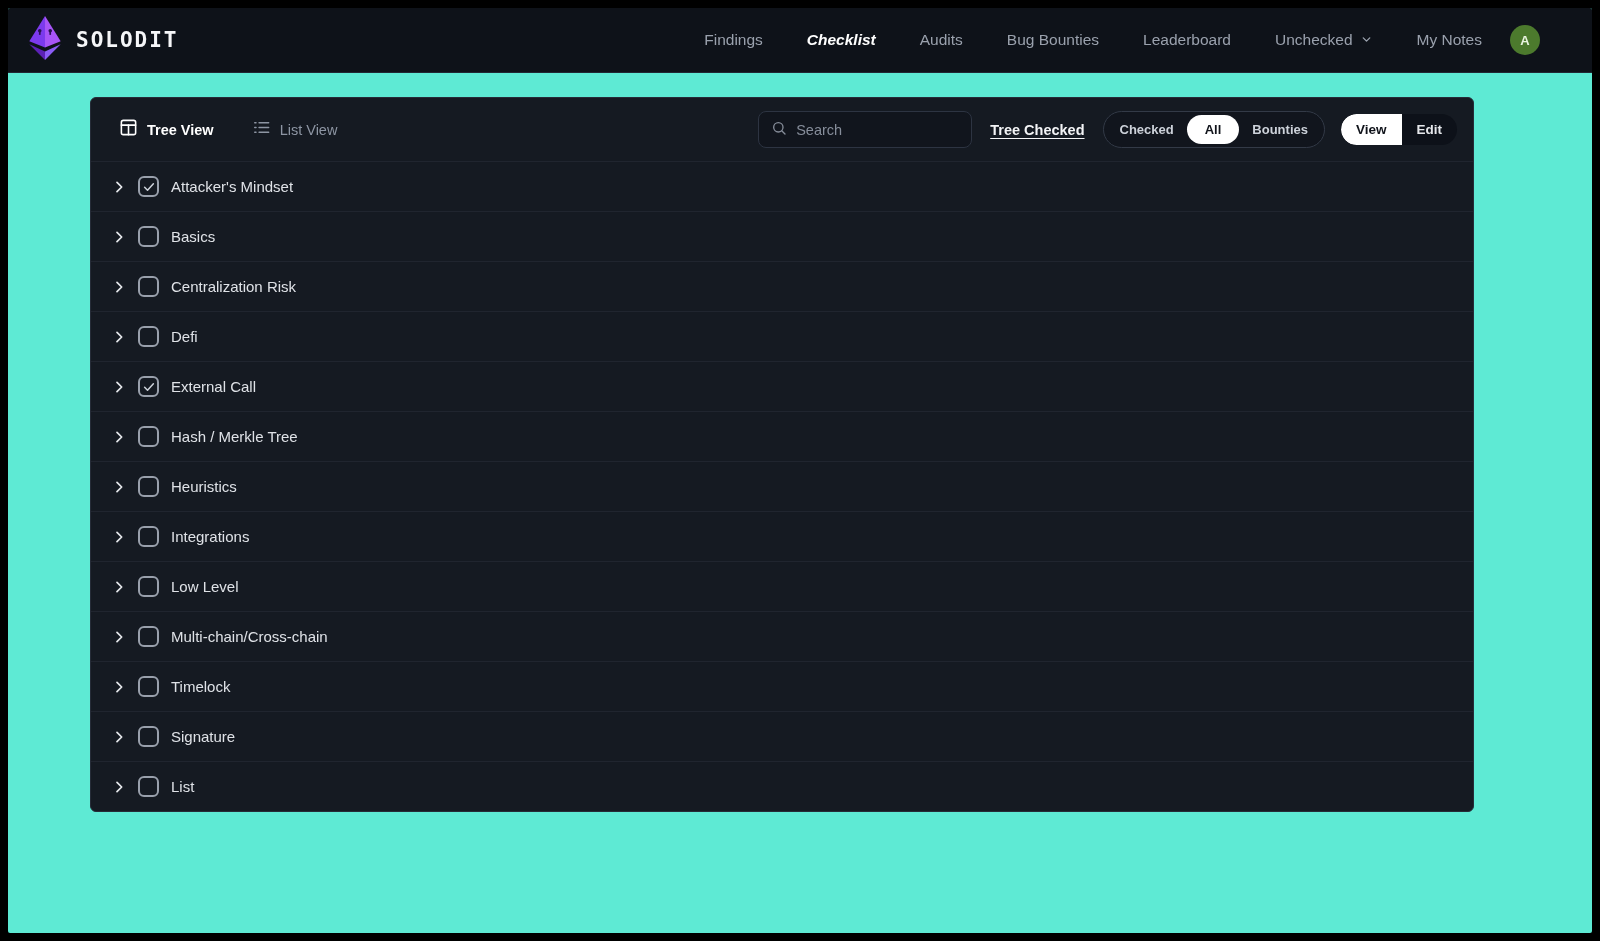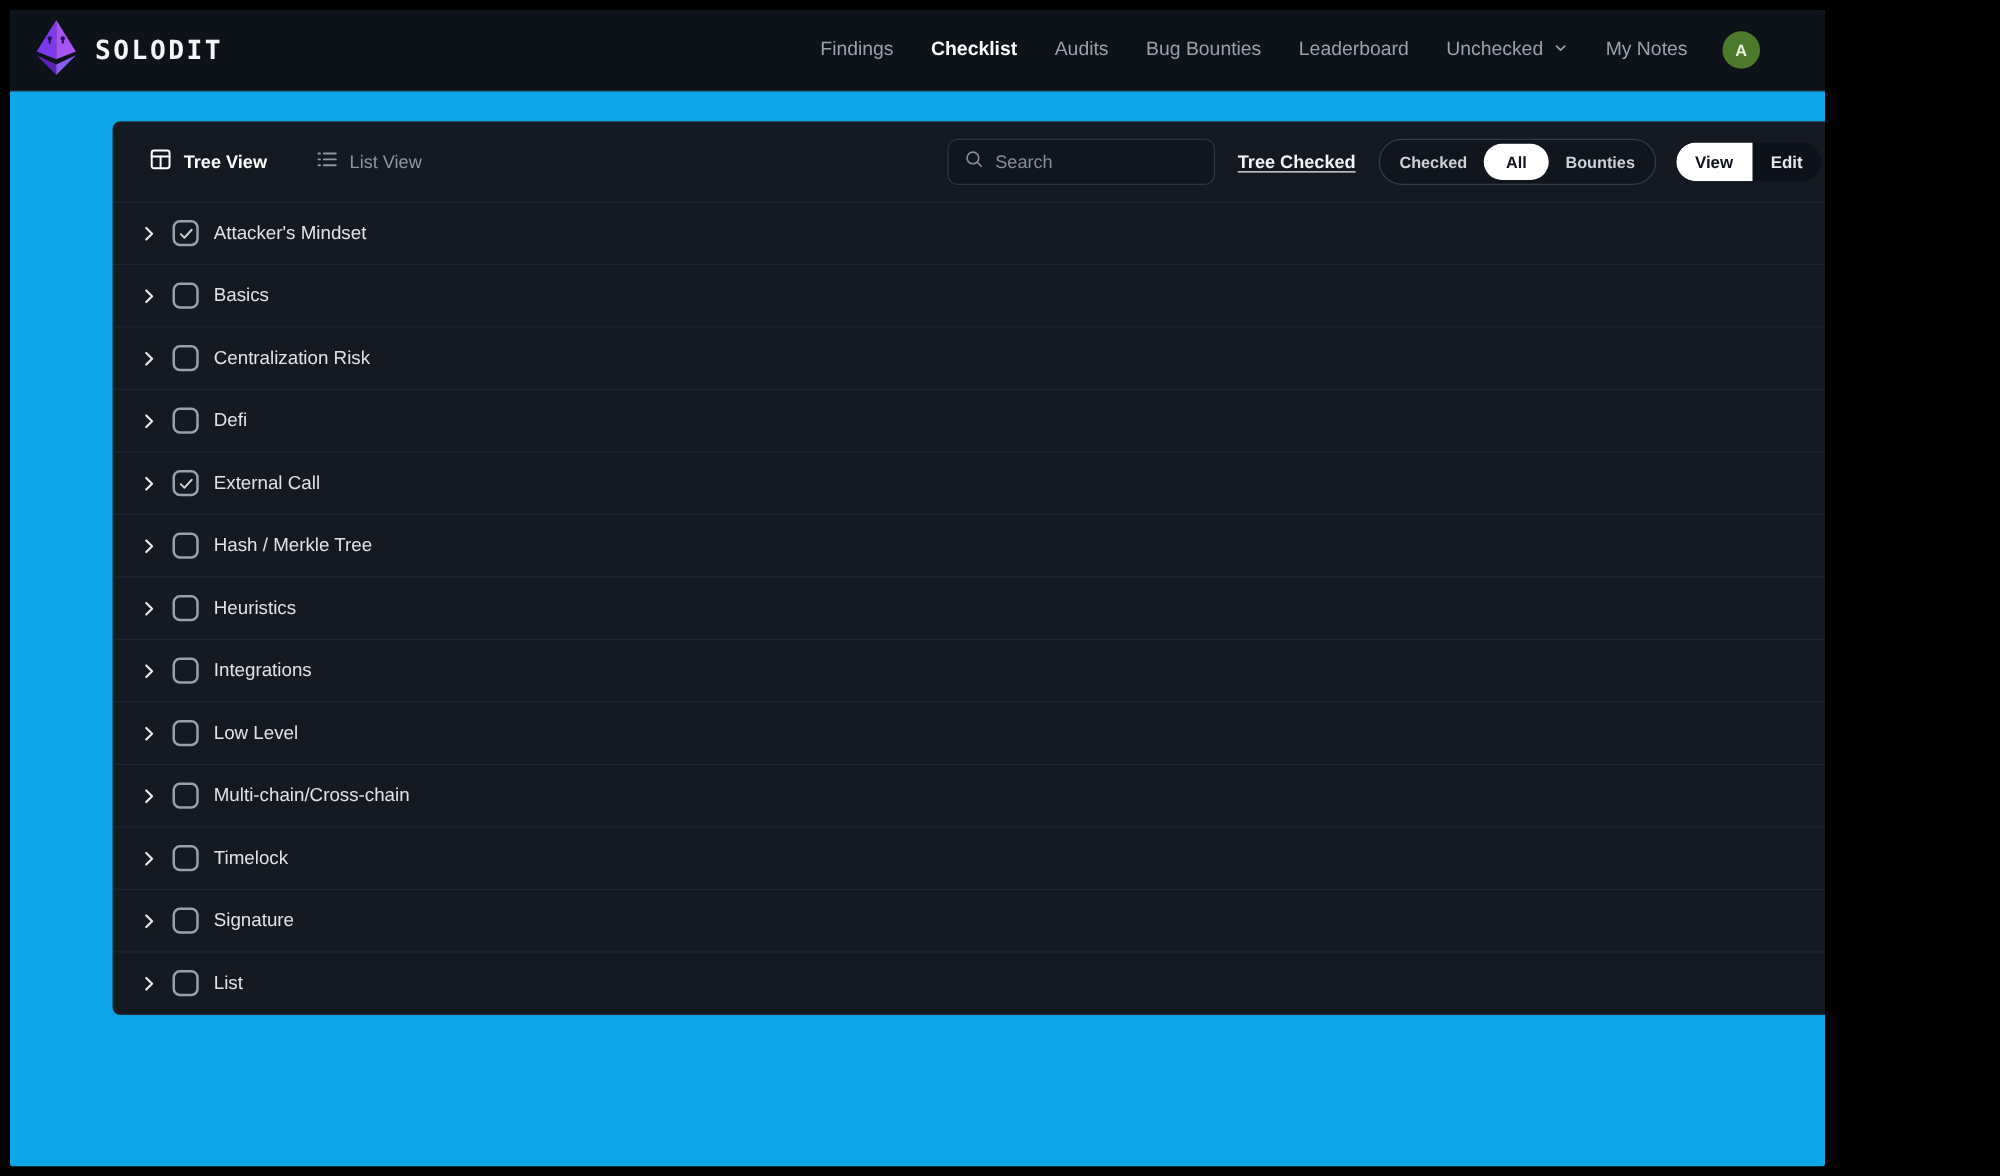--- a/index.html
+++ b/index.html
@@ -1,25 +1,25 @@
 <!DOCTYPE html>
 <html><head>
 <meta charset="utf-8">
 <style>
   * { margin:0; padding:0; box-sizing:border-box; }
   html,body { width:1600px; height:941px; background:#000; font-family:"Liberation Sans", sans-serif; }
-  .frame { position:absolute; left:8px; top:8px; width:1452px; height:925px; background:#0ea5e9; overflow:hidden; border-radius:2px; }
+  .frame { position:absolute; left:8px; top:8px; width:1584px; height:925px; background:#5eead4; overflow:hidden; border-radius:2px; }
 
   
   .topnav { height:65px; background:#0e1219; border-bottom:1px solid #222834; display:flex; align-items:center; padding:0 52px 0 16px; }
   .brand { display:flex; align-items:center; gap:10px; cursor:pointer; }
   .brand-name { color:#f5f6f8; font-family:"DejaVu Sans Mono", monospace; font-weight:800; font-size:21px; letter-spacing:2px; }
-  .nav-links { margin-left:auto; display:flex; align-items:center; gap:30px;text-align:right; }
+  .nav-links { margin-left:auto; display:flex; align-items:center; gap:44px;text-align:right; }
   .nav-item { color:#9aa1ad; font-size:15.5px; cursor:pointer; display:flex; align-items:center; gap:7px; }
-  .nav-item.active { color:#ffffff; font-weight:700; }
+  .nav-item.active { color:#ffffff; font-weight:700;font-style:italic; }
   .nav-item svg { margin-top:2px; }
   .avatar { width:30px; height:30px; border-radius:50%; background:#4c7a2d; color:#e8f3df; font-size:13px; font-weight:700; display:flex; align-items:center; justify-content:center; margin-left:28px; cursor:pointer; }
 
   
   .panel { width:1384px; margin:24px 0 4px 82px; background:#151a22; border:1px solid #262c38; border-radius:6px; overflow:hidden; }
   .toolbar { height:63px; display:flex; align-items:center; padding:0 16px; }
   .view-btn { display:flex; align-items:center; gap:9px; padding:8px 12px; border-radius:6px; cursor:pointer; }
   .view-btn .vb-label { font-size:14.5px; }
   .view-btn.active .vb-label { color:#ffffff; font-weight:700; }
   .view-btn.inactive .vb-label { color:#8d95a3; font-weight:400; }

